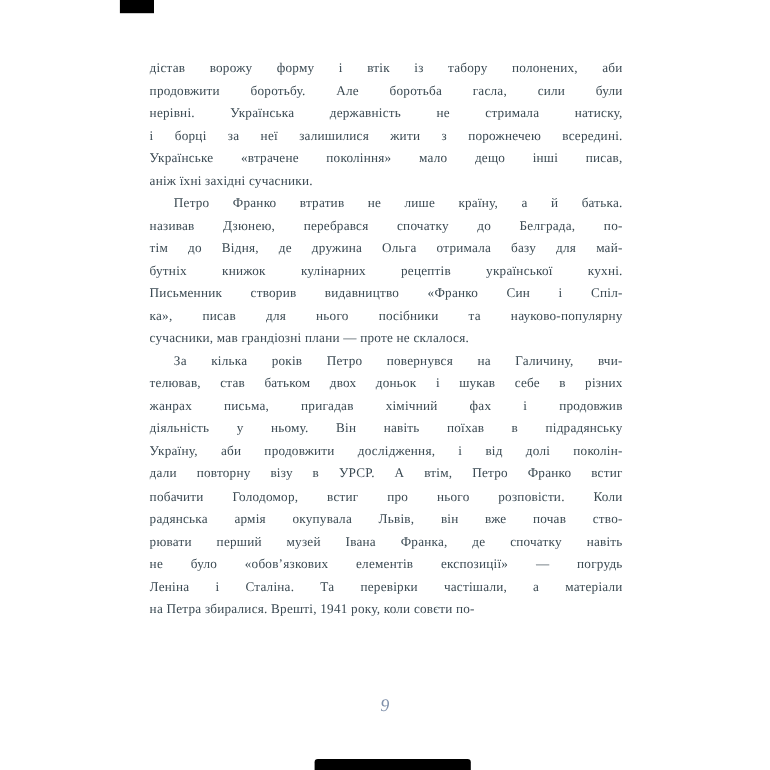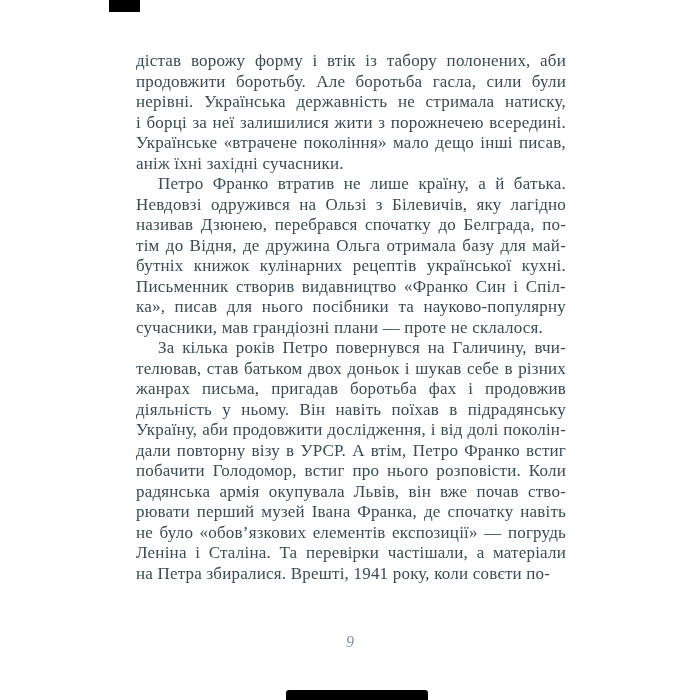--- a/index.html
+++ b/index.html
@@ -33,21 +33,21 @@
     height: 10px;
     background: #000000;
     border-radius: 3px 3px 0 0;
   }
   .text-block {
     position: absolute;
     left: 136px;
     top: 51px;
     width: 430px;
     color: #3b4a53;
-    font-size: 17px;
+    font-size: 12px;
     line-height: 20.5px;
     letter-spacing: 0.2px;
   }
   .text-line {
     height: 20.5px;
     overflow: hidden;
     text-align: justify;
     text-align-last: justify;
     white-space: normal;
   }
@@ -79,32 +79,31 @@
       <div>
         <div class="text-line">дістав ворожу форму і втік із табору полонених, аби</div>
         <div class="text-line">продовжити боротьбу. Але боротьба гасла, сили були</div>
         <div class="text-line">нерівні. Українська державність не стримала натиску,</div>
         <div class="text-line">і борці за неї залишилися жити з порожнечею всередині.</div>
         <div class="text-line">Українське «втрачене покоління» мало дещо інші писав,</div>
         <div class="text-line ragged">аніж їхні західні сучасники.</div>
       </div>
       <div>
         <div class="text-line indented">Петро Франко втратив не лише країну, а й батька.</div>
-        <div class="text-line">Невдовзі одружився на Ользі з Білевичів, яку лагідно</div>
         <div class="text-line">називав Дзюнею, перебрався спочатку до Белграда, по-</div>
         <div class="text-line">тім до Відня, де дружина Ольга отримала базу для май-</div>
         <div class="text-line">бутніх книжок кулінарних рецептів української кухні.</div>
         <div class="text-line">Письменник створив видавництво «Франко Син і Спіл-</div>
         <div class="text-line">ка», писав для нього посібники та науково-популярну</div>
         <div class="text-line ragged">сучасники, мав грандіозні плани — проте не склалося.</div>
       </div>
       <div>
         <div class="text-line indented">За кілька років Петро повернувся на Галичину, вчи-</div>
         <div class="text-line">телював, став батьком двох доньок і шукав себе в різних</div>
-        <div class="text-line">жанрах письма, пригадав боротьба фах і продовжив</div>
+        <div class="text-line">жанрах письма, пригадав хімічний фах і продовжив</div>
         <div class="text-line">діяльність у ньому. Він навіть поїхав в підрадянську</div>
         <div class="text-line">Україну, аби продовжити дослідження, і від долі поколін-</div>
         <div class="text-line">дали повторну візу в УРСР. А втім, Петро Франко встиг</div>
         <div class="text-line">побачити Голодомор, встиг про нього розповісти. Коли</div>
         <div class="text-line">радянська армія окупувала Львів, він вже почав ство-</div>
         <div class="text-line">рювати перший музей Івана Франка, де спочатку навіть</div>
         <div class="text-line">не було «обов’язкових елементів експозиції» — погрудь</div>
         <div class="text-line">Леніна і Сталіна. Та перевірки частішали, а матеріали</div>
         <div class="text-line ragged">на Петра збиралися. Врешті, 1941 року, коли совєти по-</div>
       </div>

